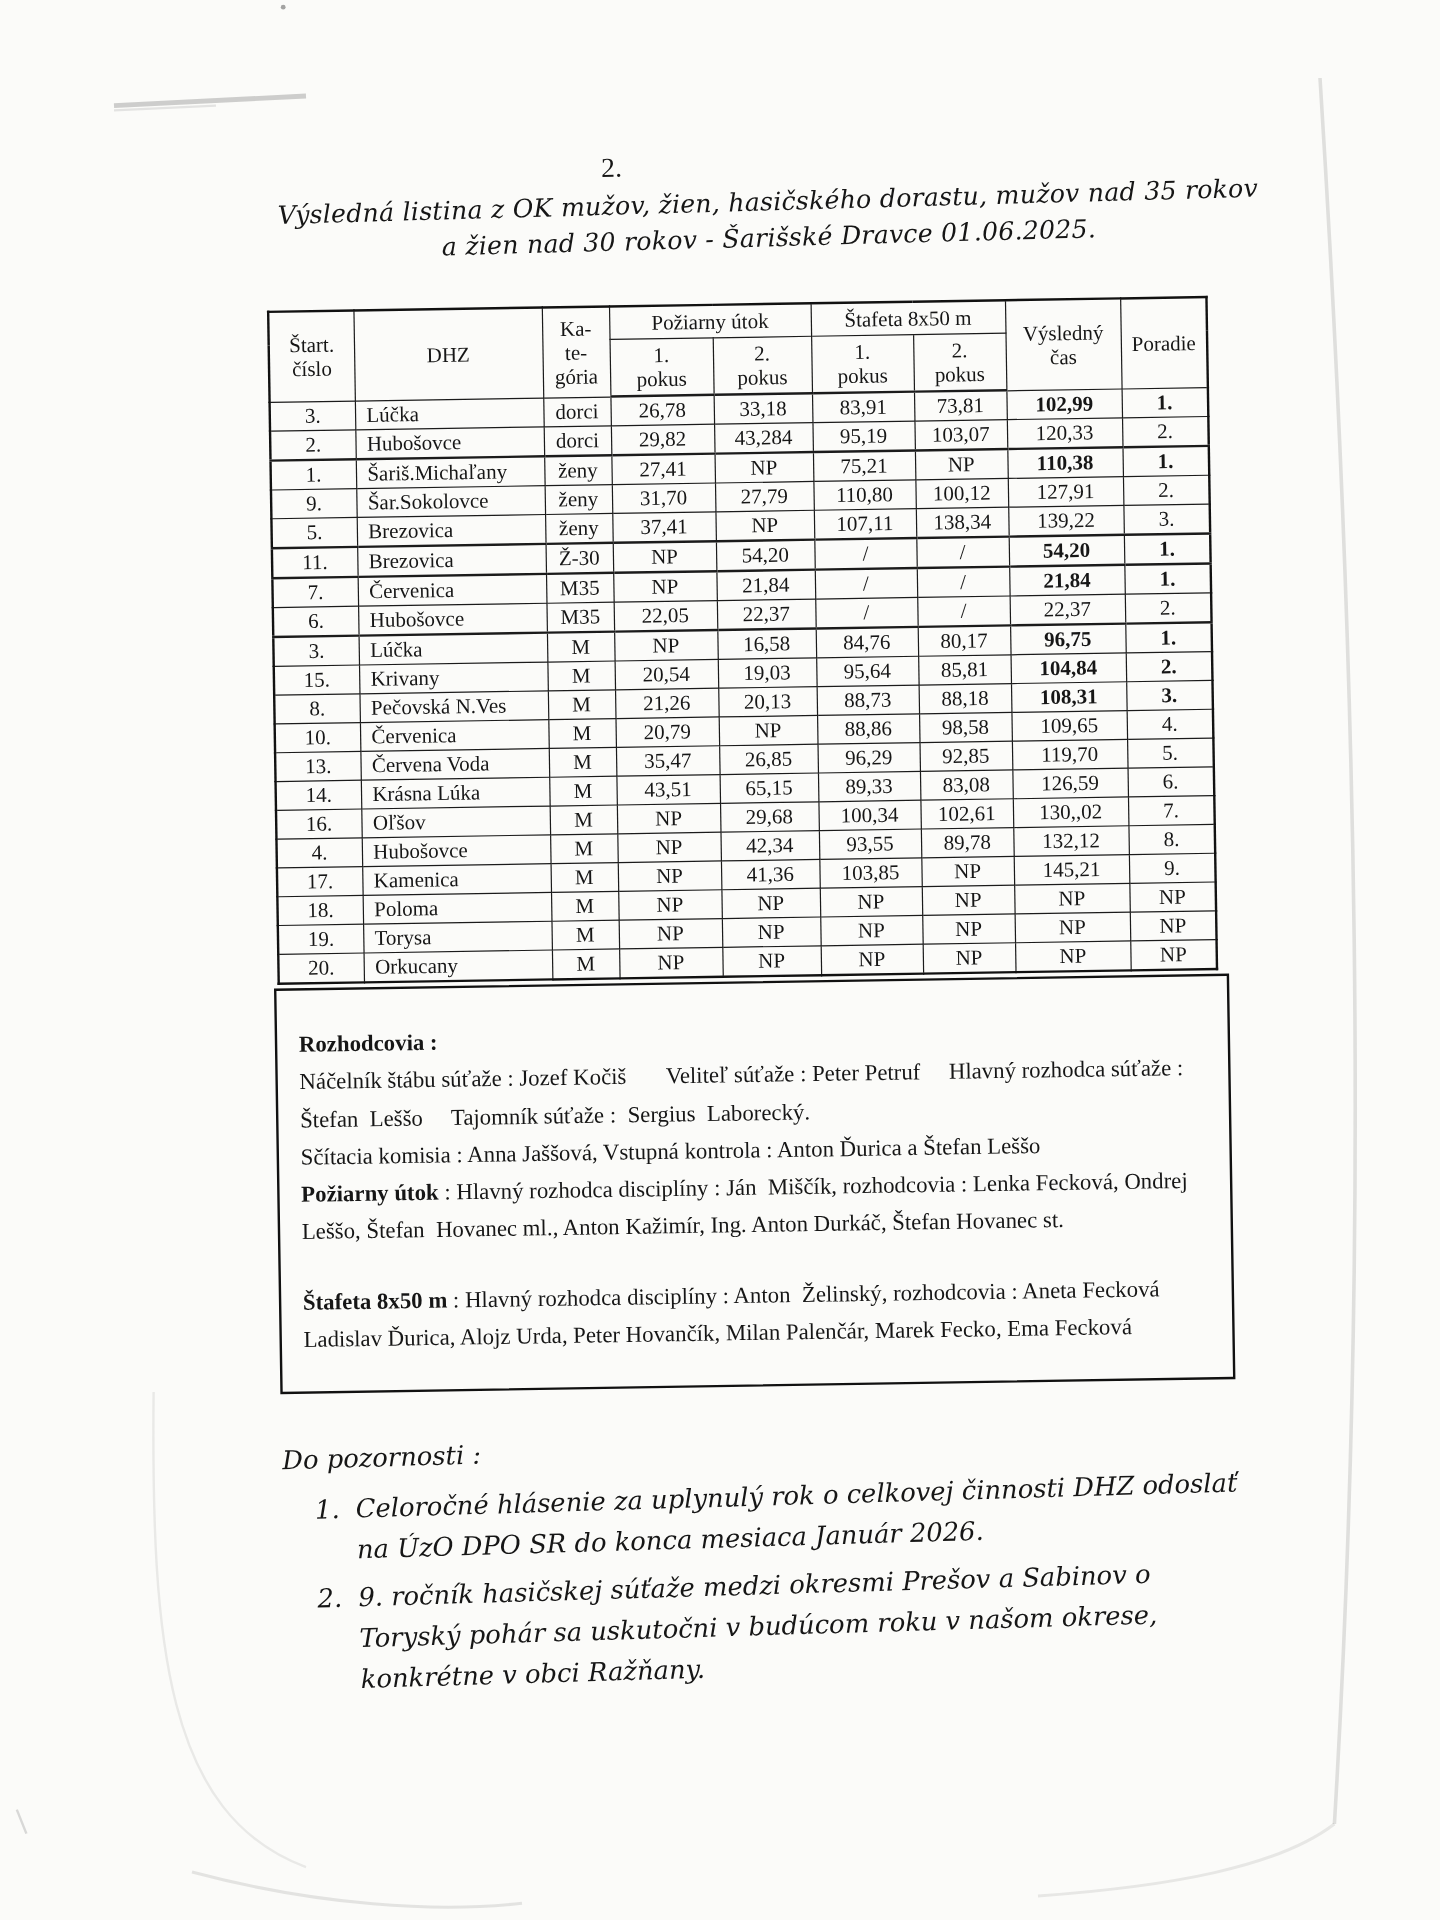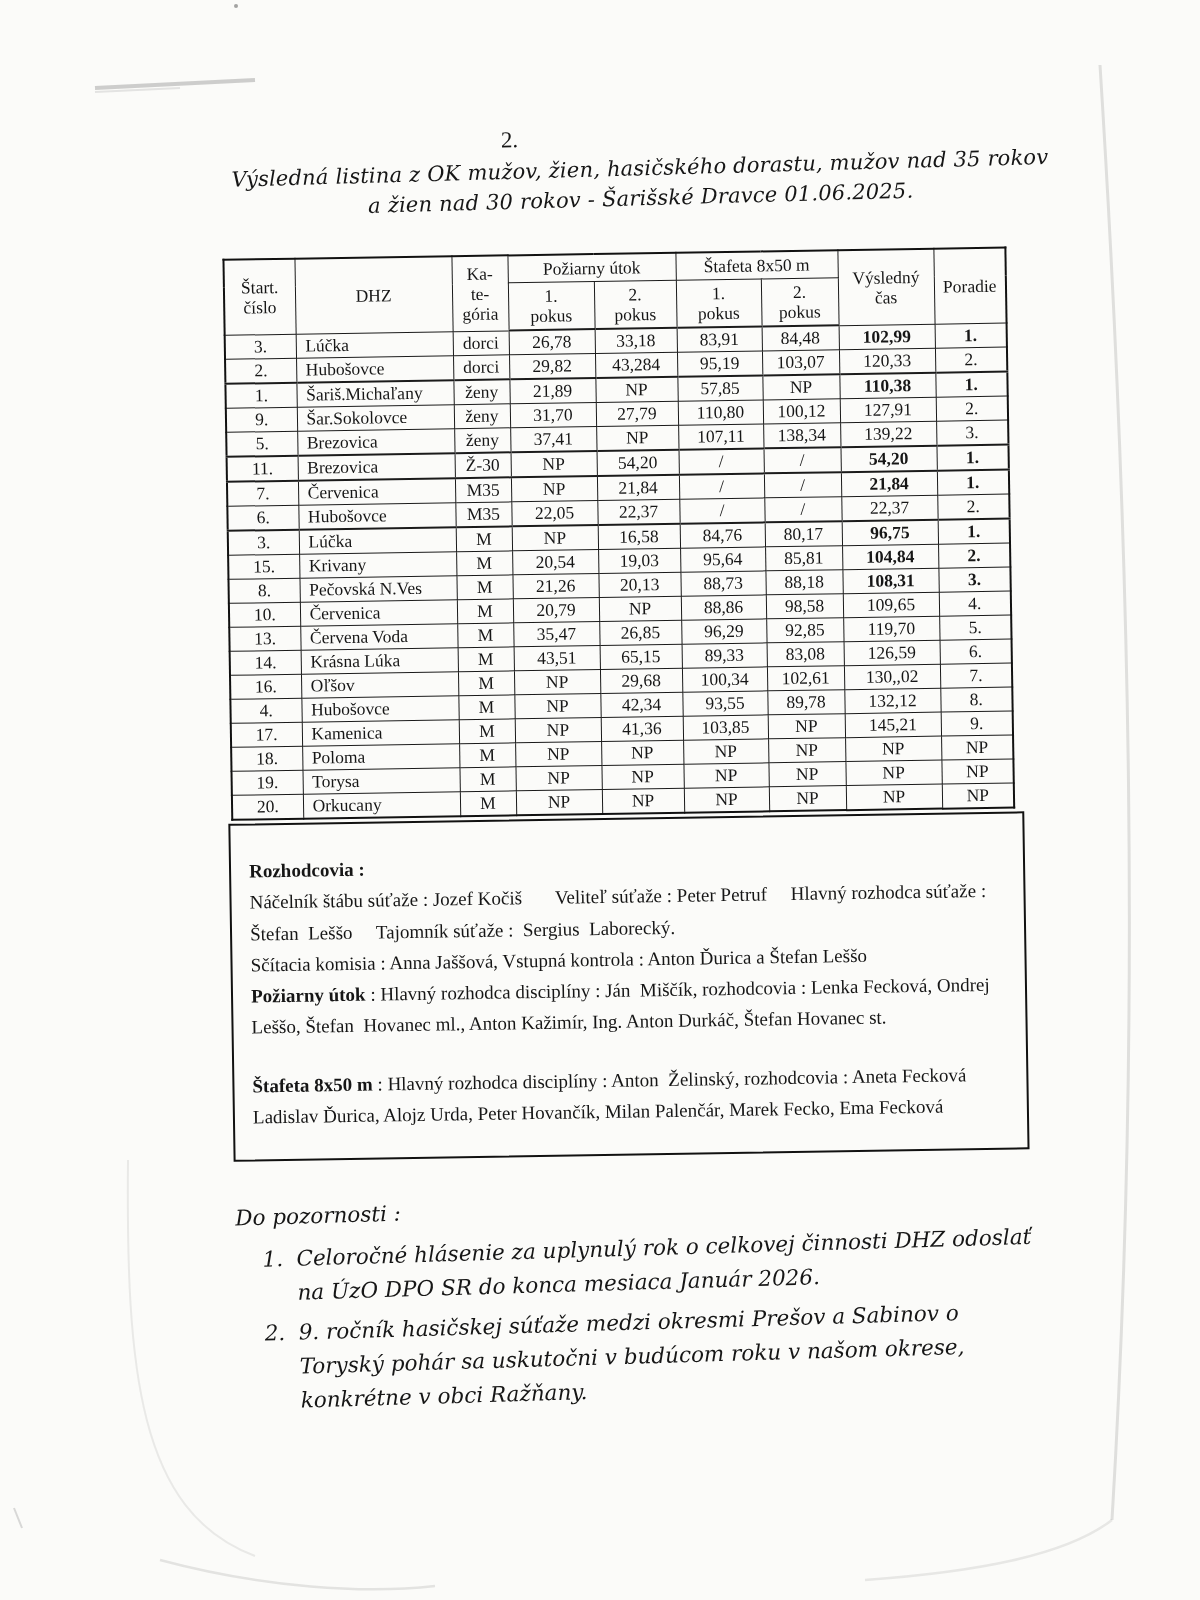--- a/index.html
+++ b/index.html
@@ -159,42 +159,42 @@
       </tr>
     </thead>
     <tbody>
         <tr>
           <td>3.</td>
           <td class="left">Lúčka</td>
           <td>dorci</td>
           <td>26,78</td>
           <td>33,18</td>
           <td>83,91</td>
-          <td>84,48</td>
+          <td>73,81</td>
           <td class="b">102,99</td>
           <td class="b">1.</td>
         </tr>
         <tr class="group-end">
           <td>2.</td>
           <td class="left">Hubošovce</td>
           <td>dorci</td>
           <td>29,82</td>
           <td>43,284</td>
           <td>95,19</td>
           <td>103,07</td>
           <td>120,33</td>
           <td>2.</td>
         </tr>
         <tr>
           <td>1.</td>
           <td class="left">Šariš.Michaľany</td>
           <td>ženy</td>
-          <td>21,89</td>
-          <td>NP</td>
-          <td>57,85</td>
+          <td>27,41</td>
+          <td>NP</td>
+          <td>75,21</td>
           <td>NP</td>
           <td class="b">110,38</td>
           <td class="b">1.</td>
         </tr>
         <tr>
           <td>9.</td>
           <td class="left">Šar.Sokolovce</td>
           <td>ženy</td>
           <td>31,70</td>
           <td>27,79</td>

